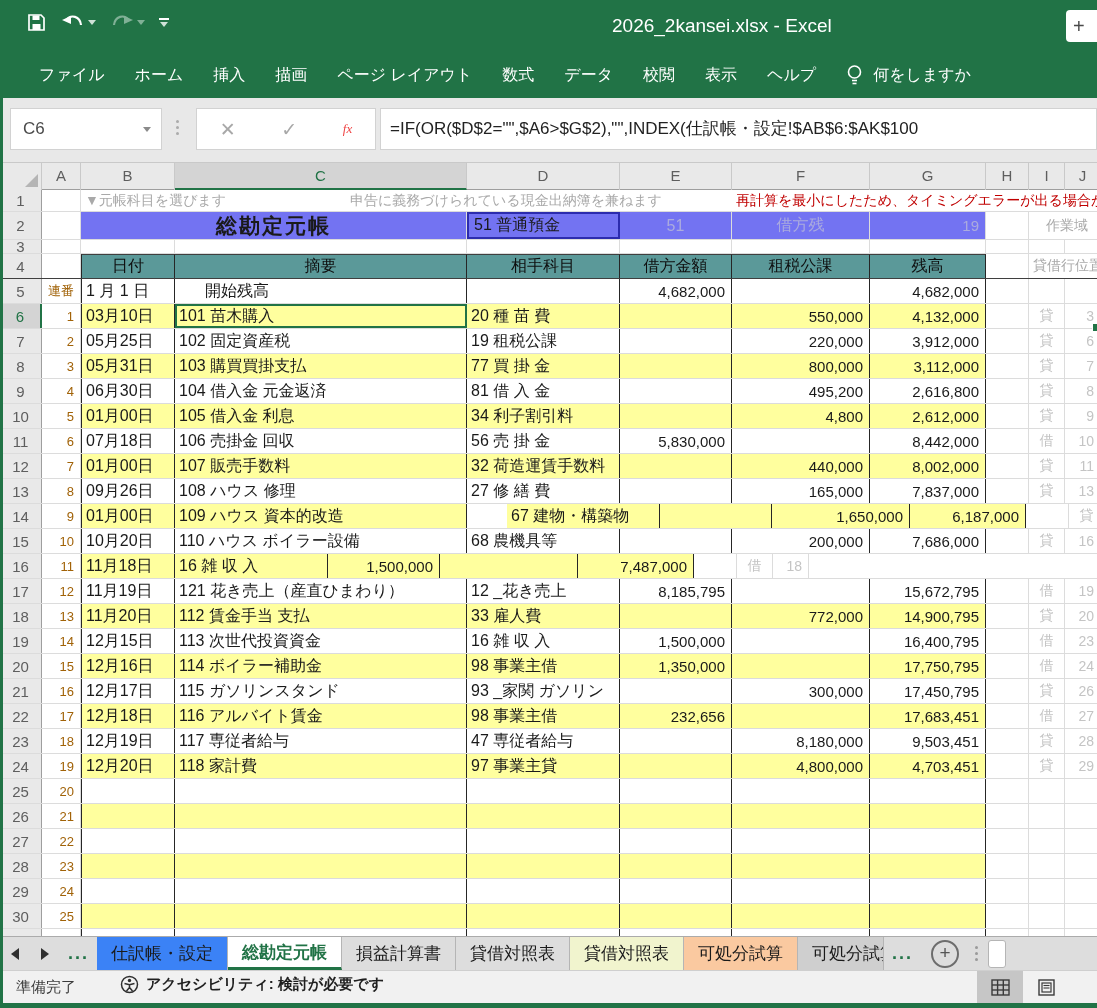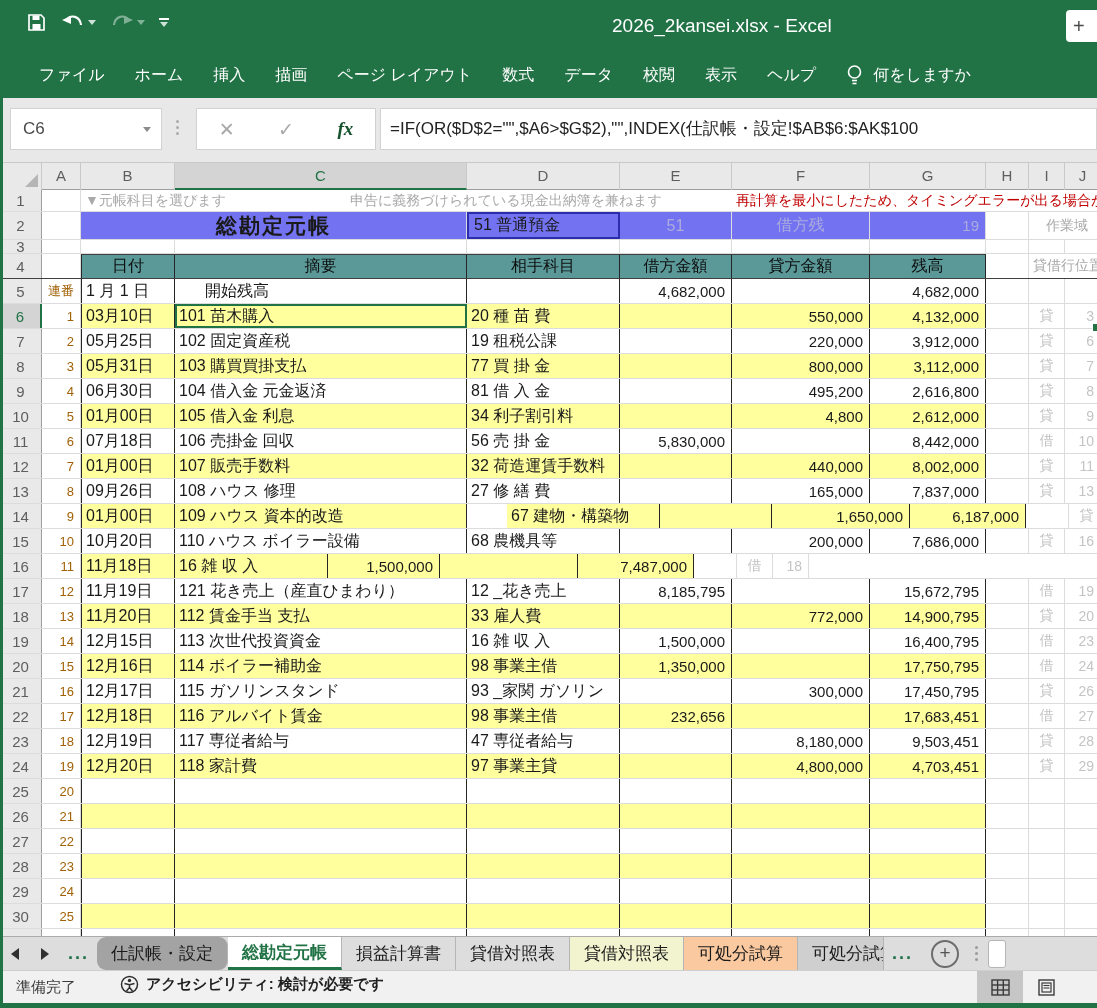--- a/index.html
+++ b/index.html
@@ -22,21 +22,21 @@
   .rsearch{display:flex;align-items:center;gap:9px;color:#fff;font-size:16px;margin-left:14px;white-space:nowrap;}
   
   .fstrip{position:absolute;left:0;top:98px;width:1097px;height:65px;background:#E8E8E8;border-bottom:1px solid #C9C9C9;box-sizing:border-box;}
   .namebox{position:absolute;left:10px;top:10px;width:152px;height:42px;background:#fff;border:1px solid #D2D2D2;box-sizing:border-box;font-size:17px;color:#4a4a4a;line-height:40px;padding-left:12px;}
   .nb-caret{position:absolute;right:10px;top:18px;width:0;height:0;border-left:4px solid transparent;border-right:4px solid transparent;border-top:5px solid #8a8a8a;}
   .vsep{position:absolute;left:176px;top:22px;display:flex;flex-direction:column;gap:3px;}
   .vsep i{width:3px;height:3px;border-radius:50%;background:#ababab;}
   .fxbox{position:absolute;left:196px;top:10px;width:180px;height:42px;background:#fff;border:1px solid #D2D2D2;box-sizing:border-box;display:flex;align-items:center;justify-content:space-around;}
   .fx-x{color:#a8a8a8;font-size:19px;}
   .fx-ok{color:#a8a8a8;font-size:19px;}
-  .fx-fx{color:#14532d;font-size:19px;font-family:"Liberation Serif","DejaVu Serif",serif;font-style:italic;font-weight:bold;}
+  .fx-fx{color:#ef4444;font-size:13px;font-family:"Liberation Serif","DejaVu Serif",serif;font-style:italic;font-weight:normal;}
   .finput{position:absolute;left:380px;top:10px;width:717px;height:42px;background:#fff;border:1px solid #D2D2D2;box-sizing:border-box;font-size:17px;color:#222;line-height:40px;padding-left:9px;white-space:nowrap;overflow:hidden;}
   
   .sheet{position:absolute;left:0;top:163px;width:1097px;height:773px;overflow:hidden;background:#fff;}
   .colheads{display:flex;height:27px;background:#E9E9E9;border-bottom:1px solid #9e9e9e;box-sizing:border-box;}
   .ch{box-sizing:border-box;border-right:1px solid #C9C9C9;color:#5e5e5e;font-size:15px;text-align:center;line-height:26px;height:27px;flex:none;}
   .ch.sel{background:#D4D4D4;color:var(--accent);border-bottom:2px solid var(--accent);}
   .corner{position:relative;background:#E9E9E9;}
   .corner span{position:absolute;right:3px;bottom:3px;width:0;height:0;border-left:13px solid transparent;border-bottom:13px solid #B5B5B5;}
   .gridrows{position:relative;height:746px;overflow:hidden;}
   .r{display:flex;box-sizing:border-box;border-bottom:1px solid #DCDCDC;position:relative;}
@@ -208,21 +208,21 @@
         <div class="c " style="width: 36px;"></div>
         <div class="c " style="width: 36px;"></div>
       </div>
       <div class="r hdr4" style="height: 25px;">
         <div class="c rh" style="width: 42px;">4</div>
         <div class="c " style="width: 39px;"></div>
         <div class="c teal tbl" style="width: 94px;">日付</div>
         <div class="c teal" style="width: 292px;">摘要</div>
         <div class="c teal" style="width: 153px;">相手科目</div>
         <div class="c teal" style="width: 112px;">借方金額</div>
-        <div class="c teal" style="width: 138px;">貸方金額</div>
+        <div class="c teal" style="width: 138px;">租税公課</div>
         <div class="c teal" style="width: 116px;">残高</div>
         <div class="c " style="width: 43px;"></div>
         <div class="c note" style="width: 72px;">貸借行位置</div>
       </div>
       <div class="r" style="height: 25px;">
         <div class="c rh" style="width: 42px;">5</div>
         <div class="c gy ctr" style="width: 39px;">連番</div>
         <div class="c tb tbl pd4" style="width: 94px;">1 月 1 日</div>
         <div class="c tb pd30" style="width: 292px;">開始残高</div>
         <div class="c tb" style="width: 153px;"></div>
@@ -575,21 +575,21 @@
 
 <div class="tabbar">
   <span class="navarr">
       <span class="tri-l"></span>
     </span>
   <span class="navarr">
       <span class="tri-r"></span>
     </span>
   <span class="tdots">...</span>
   <div id="sheet-tabs" style="display:flex;align-items:stretch;">
-      <span class="stab" style="background: #a3a3a3; border-radius: 9px;">仕訳帳・設定</span>
+      <span class="stab" style="background: #3b82f6;">仕訳帳・設定</span>
       <span class="stab active">総勘定元帳</span>
       <span class="stab">損益計算書</span>
       <span class="stab">貸借対照表</span>
       <span class="stab" style="background: rgb(241, 244, 206);">貸借対照表</span>
       <span class="stab" style="background: rgb(250, 201, 160);">可処分試算</span>
       <span class="stab clipped" style="background: rgb(207, 207, 207);">可処分試算</span>
     </div>
   <span class="tdots">...</span>
   <span class="addsheet">+</span>
   <span class="tvdots">

